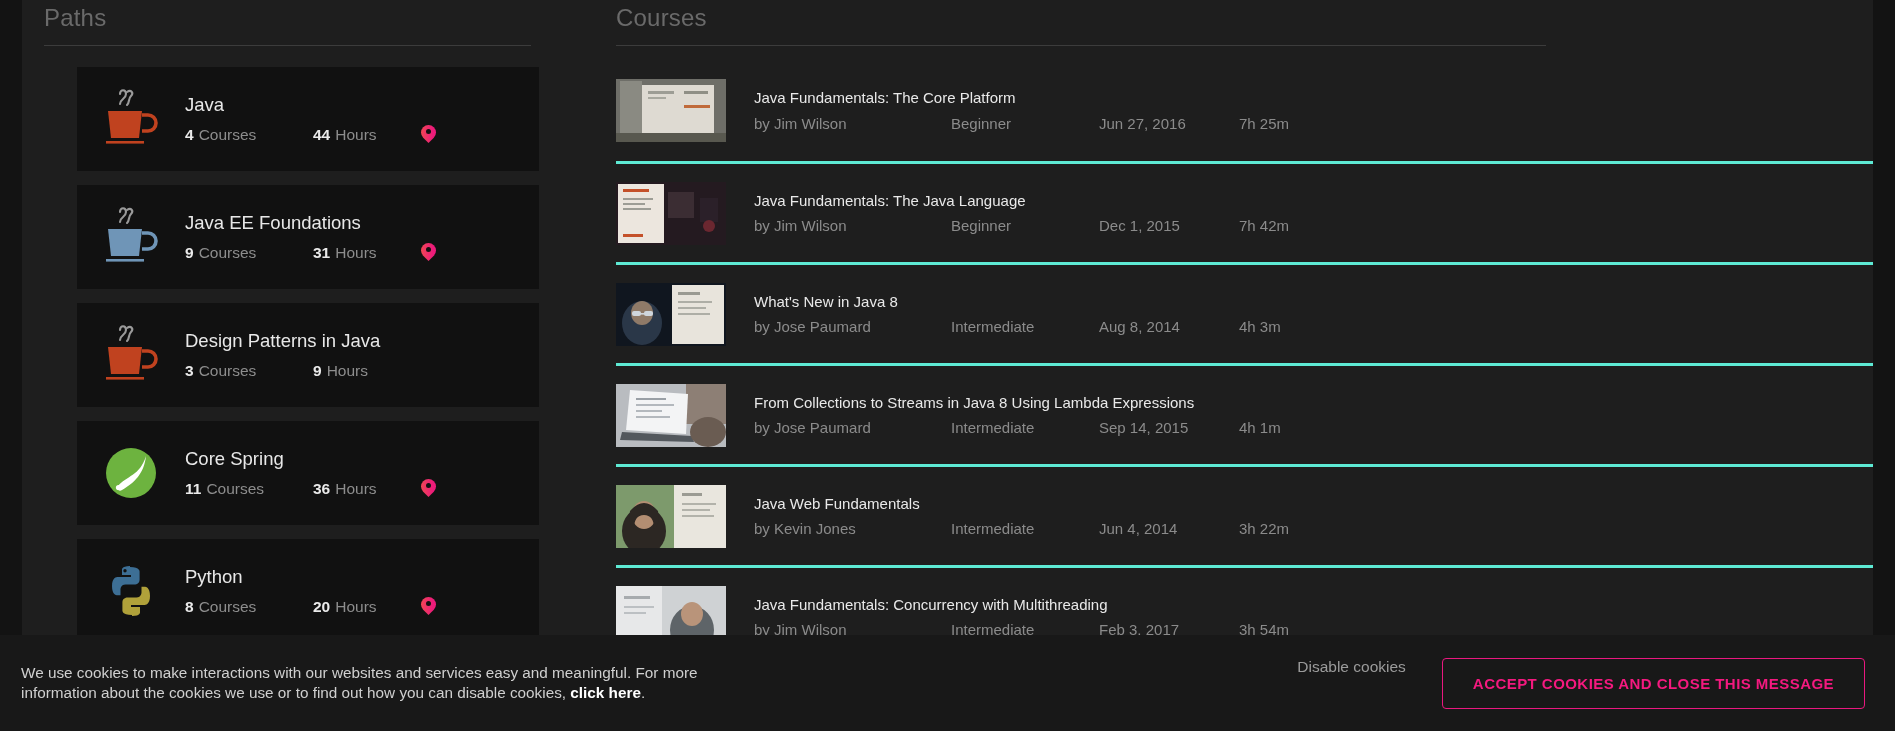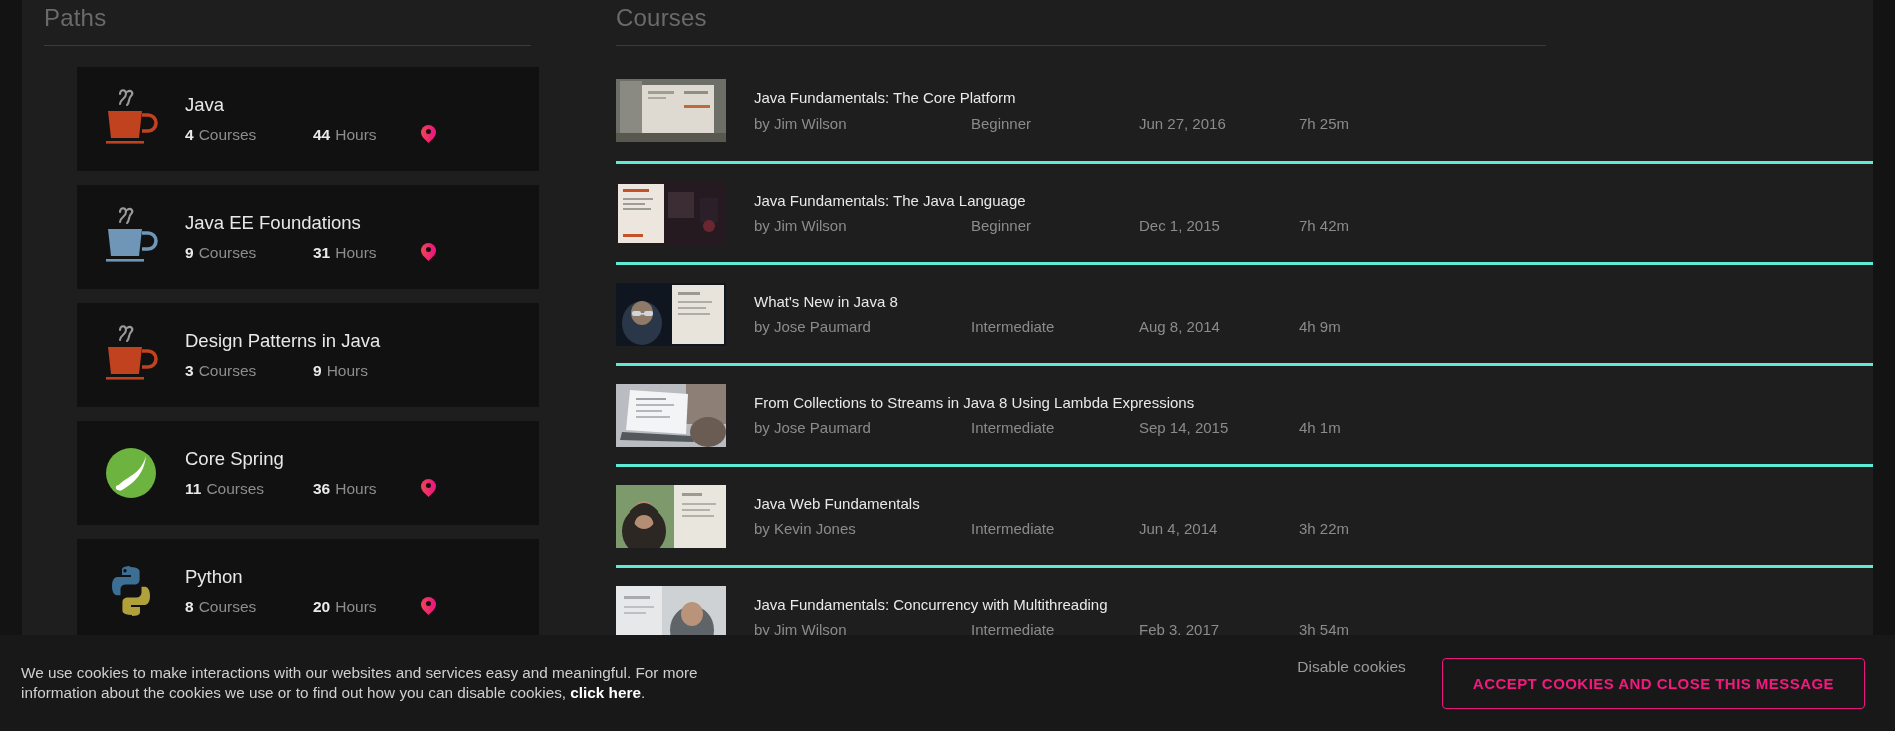--- a/index.html
+++ b/index.html
@@ -195,21 +195,20 @@
     line-height: 1.15;
     margin-bottom: 8px;
     white-space: nowrap;
   }
 
   .course-meta {
     display: flex;
     align-items: baseline;
     font-size: 15px;
     color: #8b8b8b;
-    gap: 20px;
   }
   .course-meta .author { width: 197px; }
   .course-meta .level  { width: 148px; }
   .course-meta .date   { width: 140px; }
   .course-meta .dur    { width: 100px; }
 
   
   .cookie-banner {
     position: absolute;
     left: 0; bottom: 0;
@@ -472,21 +471,21 @@
                   <rect x="28" y="28" width="9" height="5" rx="2" fill="#cfd6dd"></rect>
                   <rect x="24" y="30" width="5" height="1.6" fill="#cfd6dd"></rect>
                 </svg>
               </div>
               <div class="course-body">
                 <div class="course-title">What's New in Java 8</div>
                 <div class="course-meta">
                   <span class="author">by Jose Paumard</span>
                   <span class="level">Intermediate</span>
                   <span class="date">Aug 8, 2014</span>
-                  <span class="dur">4h 9m</span>
+                  <span class="dur">4h 3m</span>
                 </div>
               </div>
             </div>
             <div class="course-row">
               <div class="thumb">
                 <svg class="tsvg" viewBox="0 0 110 63">
                   <rect width="110" height="63" fill="#b9bcc0"></rect>
                   <rect x="70" y="0" width="40" height="40" fill="#8d7f75"></rect>
                   <path d="M14 6 L72 10 L70 50 L10 46 Z" fill="#f3f4f5"></path>
                   <rect x="20" y="14" width="30" height="2" fill="#9aa0a6"></rect>

